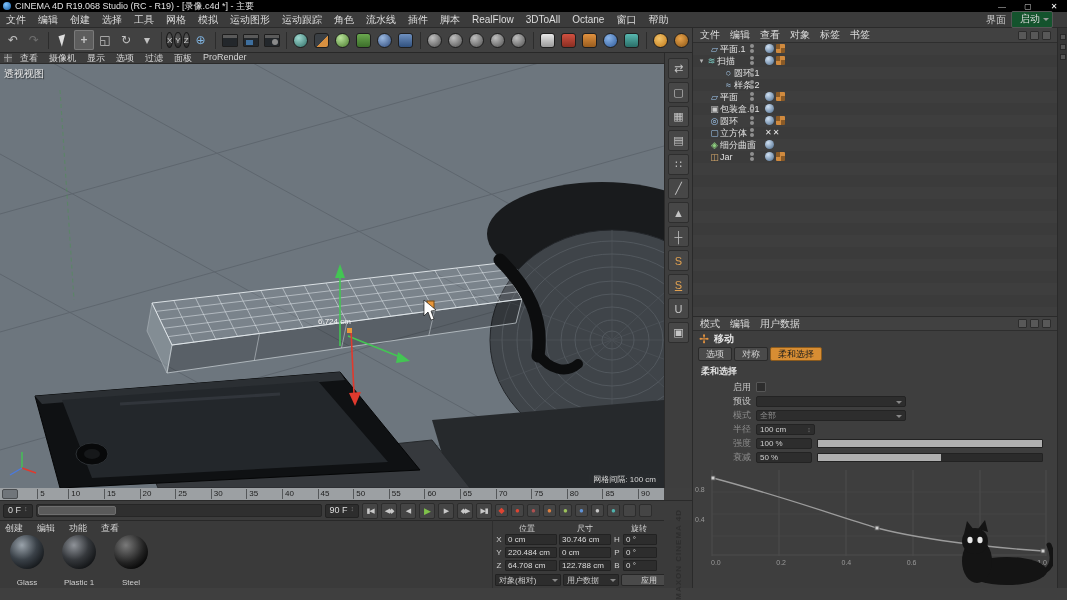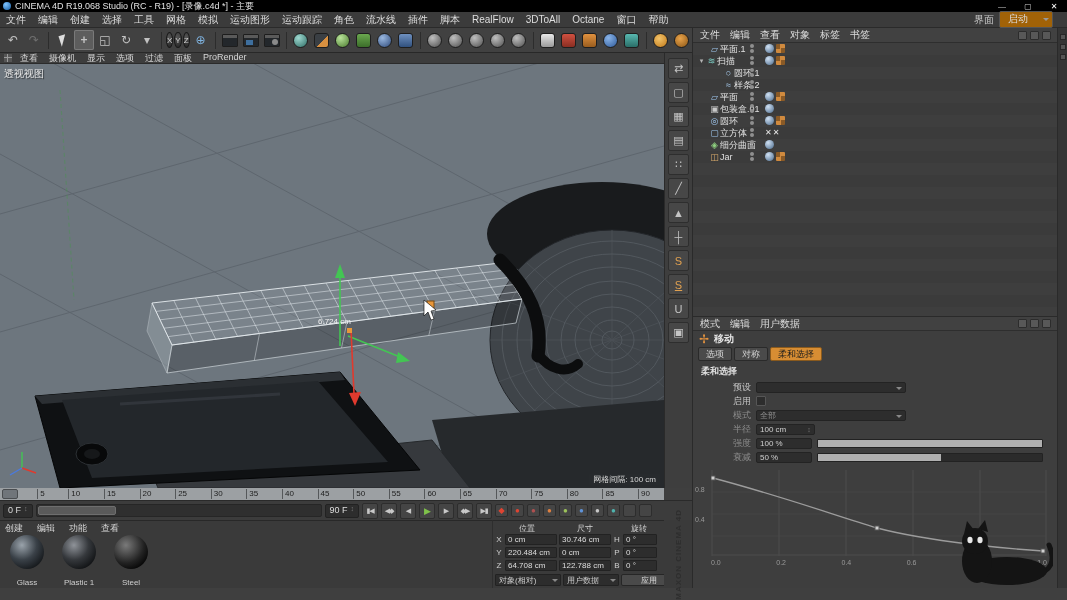--- a/index.html
+++ b/index.html
@@ -9,21 +9,21 @@
 
 .titlebar{position:absolute;left:0;top:0;width:1067px;height:12px;background:#000;display:flex;align-items:center;font-size:9px;color:#e2e2e2;padding-left:3px;gap:4px}
 .c4dlogo{width:8px;height:8px;border-radius:50%;background:radial-gradient(circle at 35% 30%,#7fc4ff,#145a9e);flex:0 0 auto}
 .winbtns{margin-left:auto;display:flex}
 .winbtn{width:26px;text-align:center;font-size:8px;color:#cfcfcf;cursor:default}
 .winbtn.close{color:#fff}
 
 .menubar{position:absolute;left:0;top:12px;width:1067px;height:16px;background:#3b3b3b;border-bottom:1px solid #2a2a2a;display:flex;align-items:center;font-size:10px}
 .menubar .mitem{padding:0 6px;white-space:nowrap;color:#dedede}
 .menubar .right{margin-left:auto;display:flex;align-items:center;gap:5px;padding-right:14px}
-.layoutbox{background:#a16207;border:1px solid #555;border-radius:2px;padding:0 24px 1px 8px;position:relative;color:#ddd}
+.layoutbox{background:#14532d;border:1px solid #555;border-radius:2px;padding:0 12px 1px 8px;position:relative;color:#ddd}
 .layoutbox::after{content:"";position:absolute;right:3px;top:6px;border:3px solid transparent;border-top-color:#999}
 
 .toolbar{position:absolute;left:0;top:28px;width:692px;height:25px;background:#414141;border-bottom:1px solid #282828;display:flex;align-items:center;padding-left:3px;gap:1px}
 .tb{width:20px;height:20px;border-radius:2px;display:flex;align-items:center;justify-content:center;font-size:12px;color:#c2c2c2;flex:0 0 auto}
 .tb.active{background:#5d5d5d;box-shadow:inset 0 0 0 1px #7a7a7a}
 .tb.dim{color:#6f6f6f}
 .tsep{width:1px;height:17px;background:#2c2c2c;margin:0 3px;flex:0 0 auto}
 .axisknob{width:16px;height:16px;border-radius:50%;background:radial-gradient(circle at 35% 30%,#555,#262626);border:1px solid #191919;display:flex;align-items:center;justify-content:center;font-size:8px;color:#cfcfcf}
 .cursor-ico{width:0;height:0;border-left:7px solid #ddd;border-bottom:11px solid transparent;transform:rotate(-18deg)}
 .clapper{width:16px;height:13px;background:linear-gradient(#5a5a5a 0 3px,#23272b 3px);border:1px solid #1d1d1d;border-radius:1px;position:relative}
@@ -594,26 +594,26 @@
       <span class="moveglyph">✢</span>
       <span>移动</span>
     </div>
     <div class="atabs">
       <span class="atab">选项</span>
       <span class="atab">对称</span>
       <span class="atab active">柔和选择</span>
     </div>
     <div class="asection">柔和选择</div>
     <div class="attr-row">
+      <span class="alabel">启用</span>
+      <span class="cb"></span>
+    </div>
+    <div class="attr-row">
       <span class="alabel">预设</span>
       <span class="dd"></span>
-    </div>
-    <div class="attr-row">
-      <span class="alabel">启用</span>
-      <span class="cb"></span>
     </div>
     <div class="attr-row">
       <span class="alabel dim">模式</span>
       <span class="dd">
           <span class="dimtxt">全部</span>
         </span>
     </div>
     <div class="attr-row">
       <span class="alabel dim">半径</span>
       <span class="afield">

